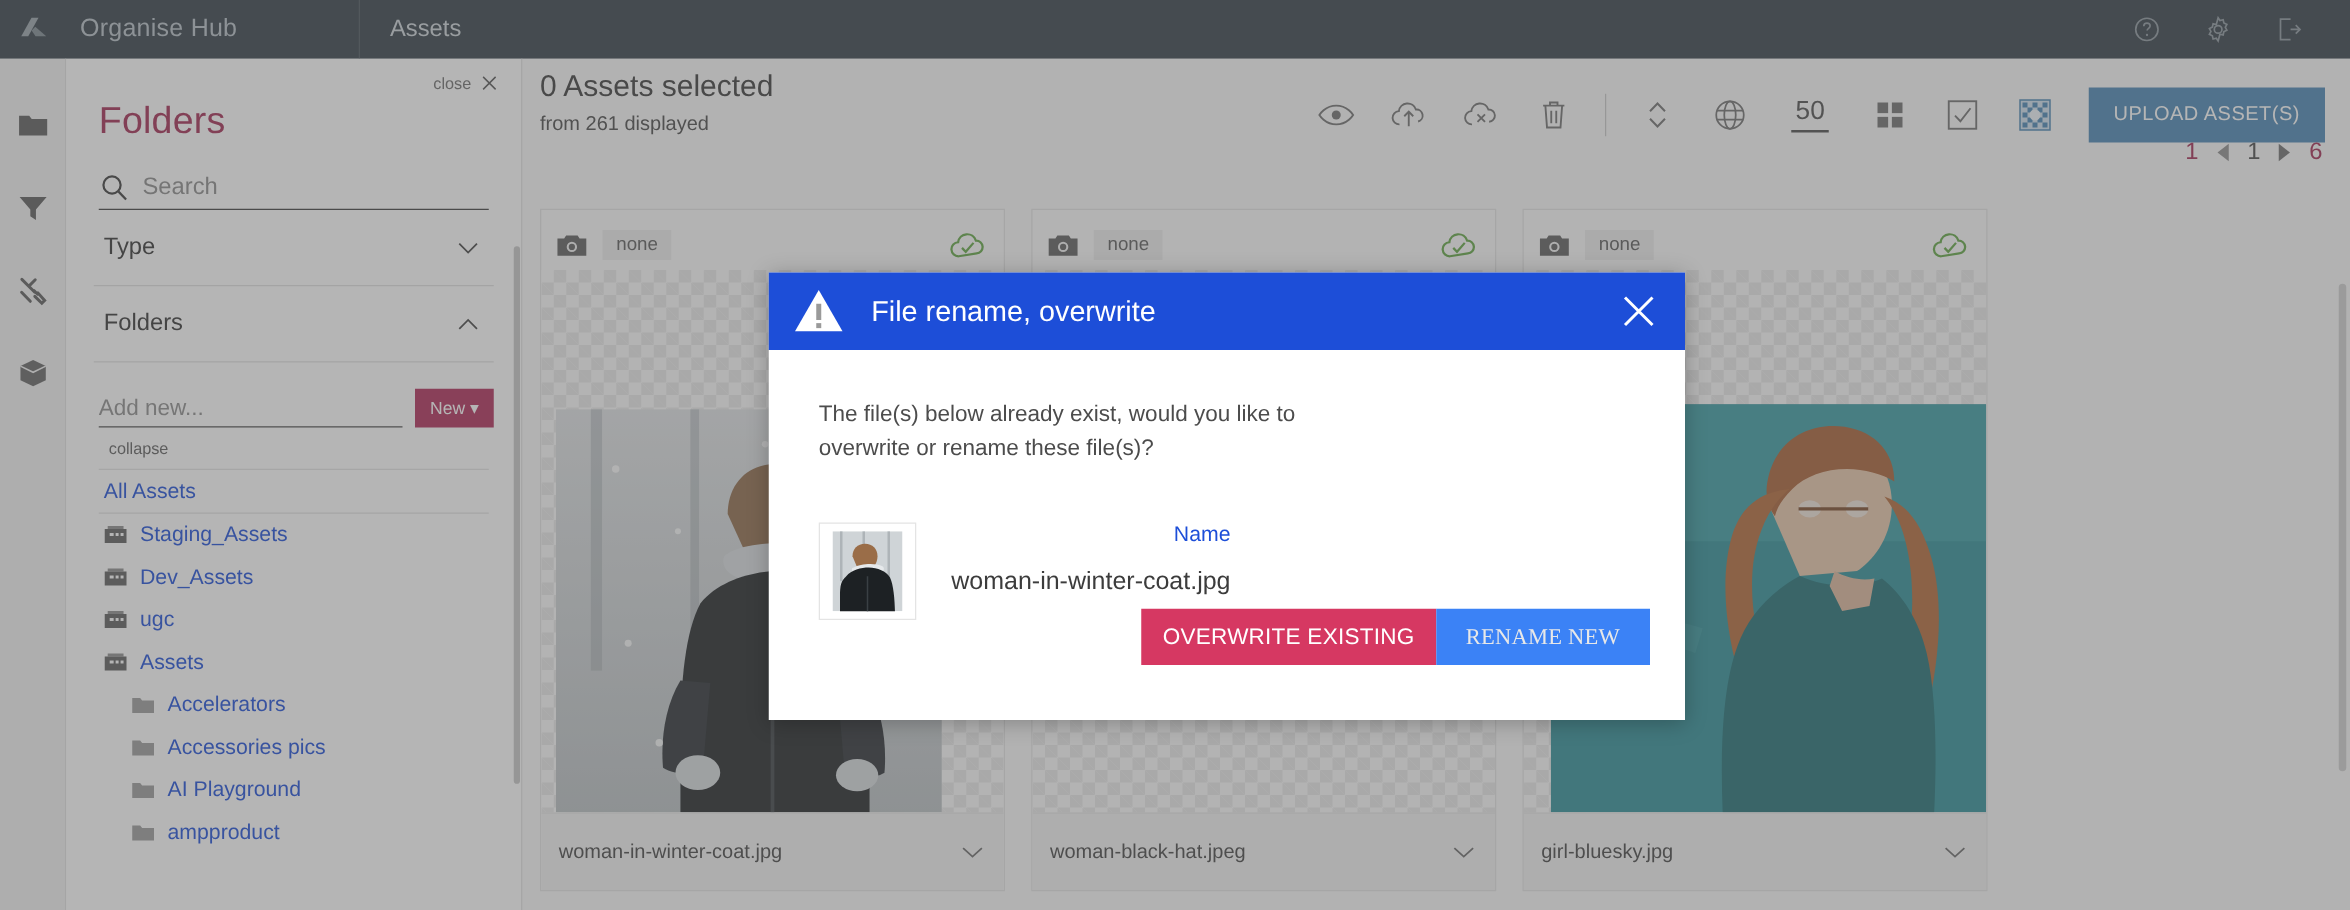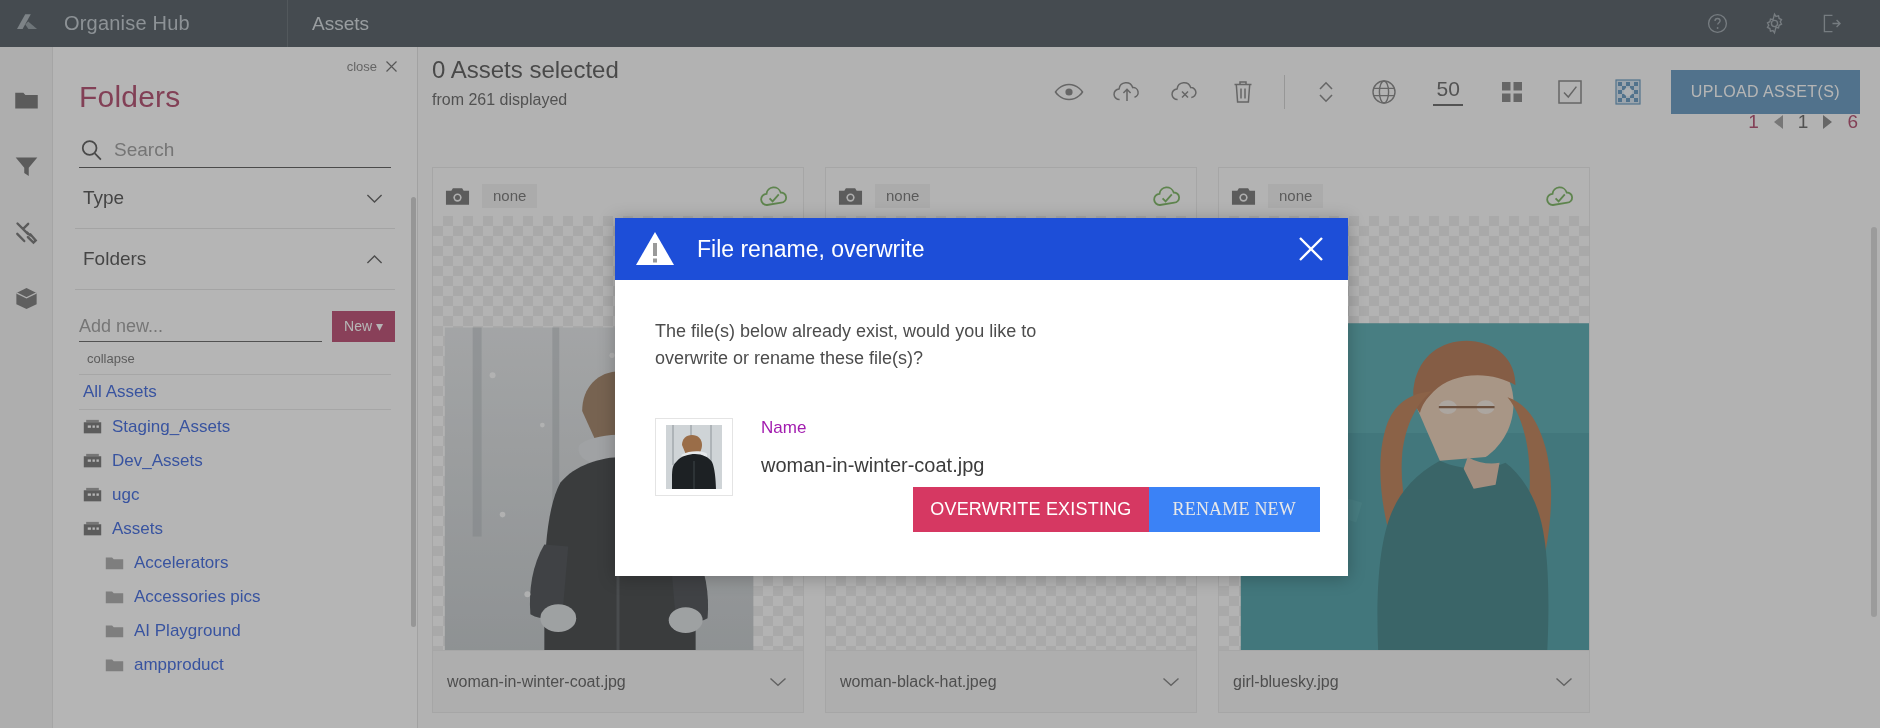--- a/index.html
+++ b/index.html
@@ -204,21 +204,21 @@
   .modal-close { margin-left: auto; width: 30px; height: 30px; color: #fff; cursor: pointer; }
   .modal-close svg { width:100%; height:100%; display:block; }
   .modal-body { padding: 38px 40px 0 40px; }
   .modal-msg { font-size: 18px; color: #4c4c4c; line-height: 1.5; max-width: 400px; }
   .file-row { display: flex; align-items: flex-start; gap: 28px; margin-top: 46px; }
   .file-thumb-box {
     width: 78px; height: 78px; border: 1px solid #e4e4e4; background: #fff;
     display: flex; align-items: center; justify-content: center; overflow: hidden;
   }
   .file-thumb { width: 56px; height: 64px; display: block; }
-  .file-meta-label { font-size: 17px; color: #a21caf; }
+  .file-meta-label { font-size: 17px; color: #1d4ed8; text-align: right; }
   .file-meta-value { font-size: 20px; color: #3c3c3c; margin-top: 16px; }
   .modal-actions {
     position: absolute; right: 28px; bottom: 44px; display: flex;
   }
   .btn-overwrite {
     background: #d63862; color: #fff; font-size: 18px; border: none; cursor: pointer;
     padding: 12px 17px; font-family: "Liberation Sans", sans-serif; letter-spacing:.2px;
   }
   .btn-rename {
     background: #3b82f6; color: #e8e8e8; font-size: 18px; border: none; cursor: pointer;

